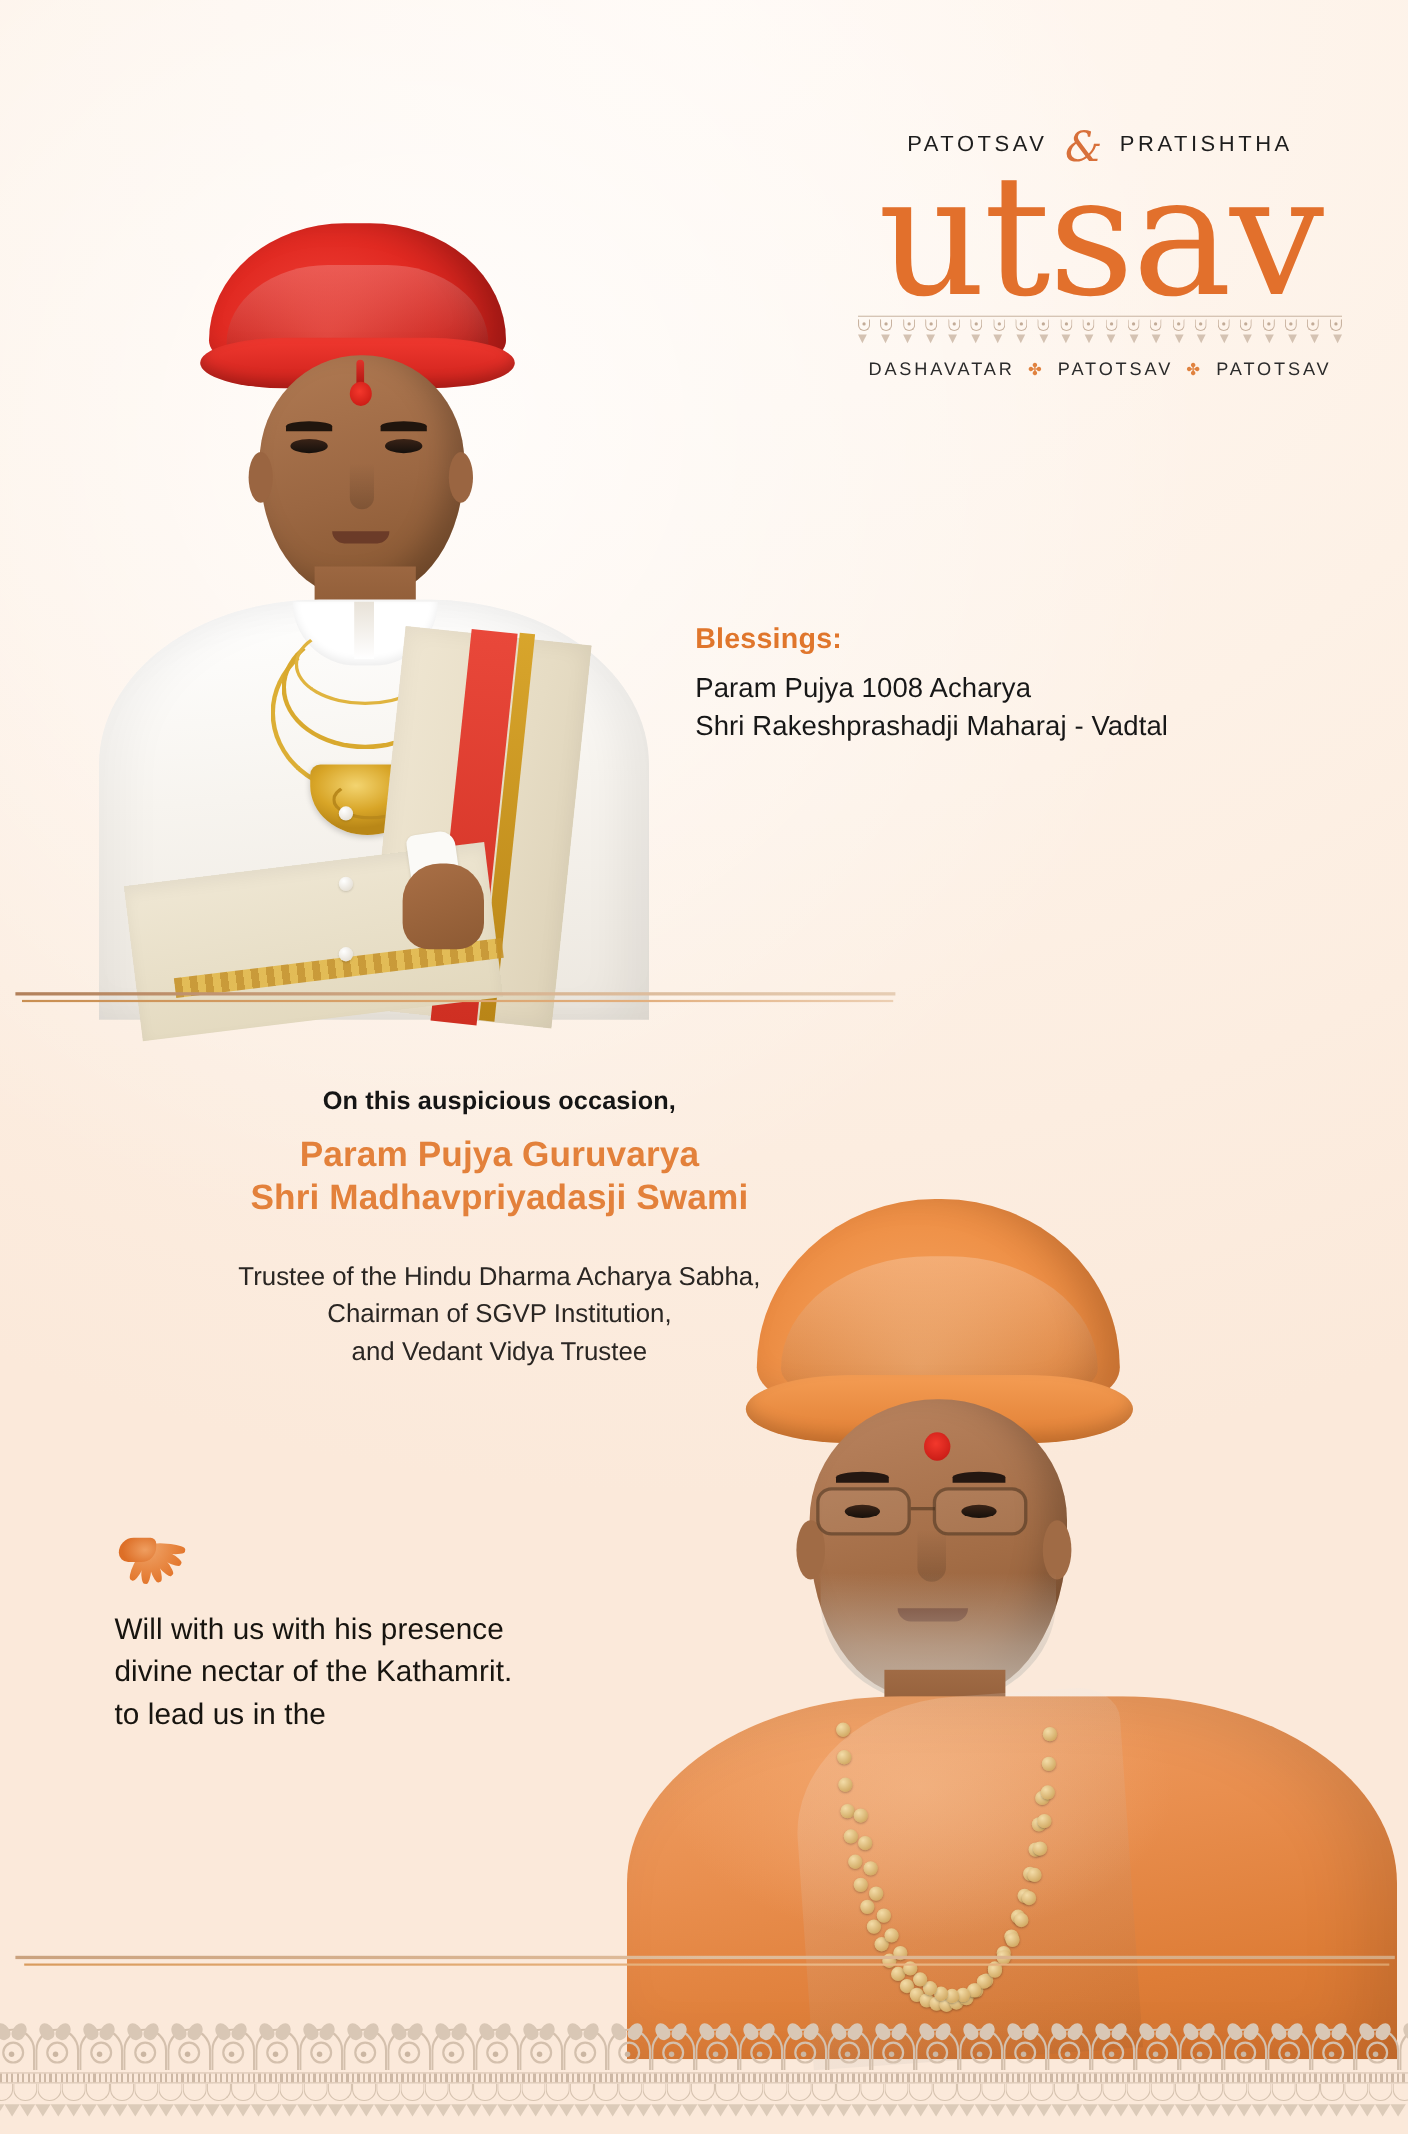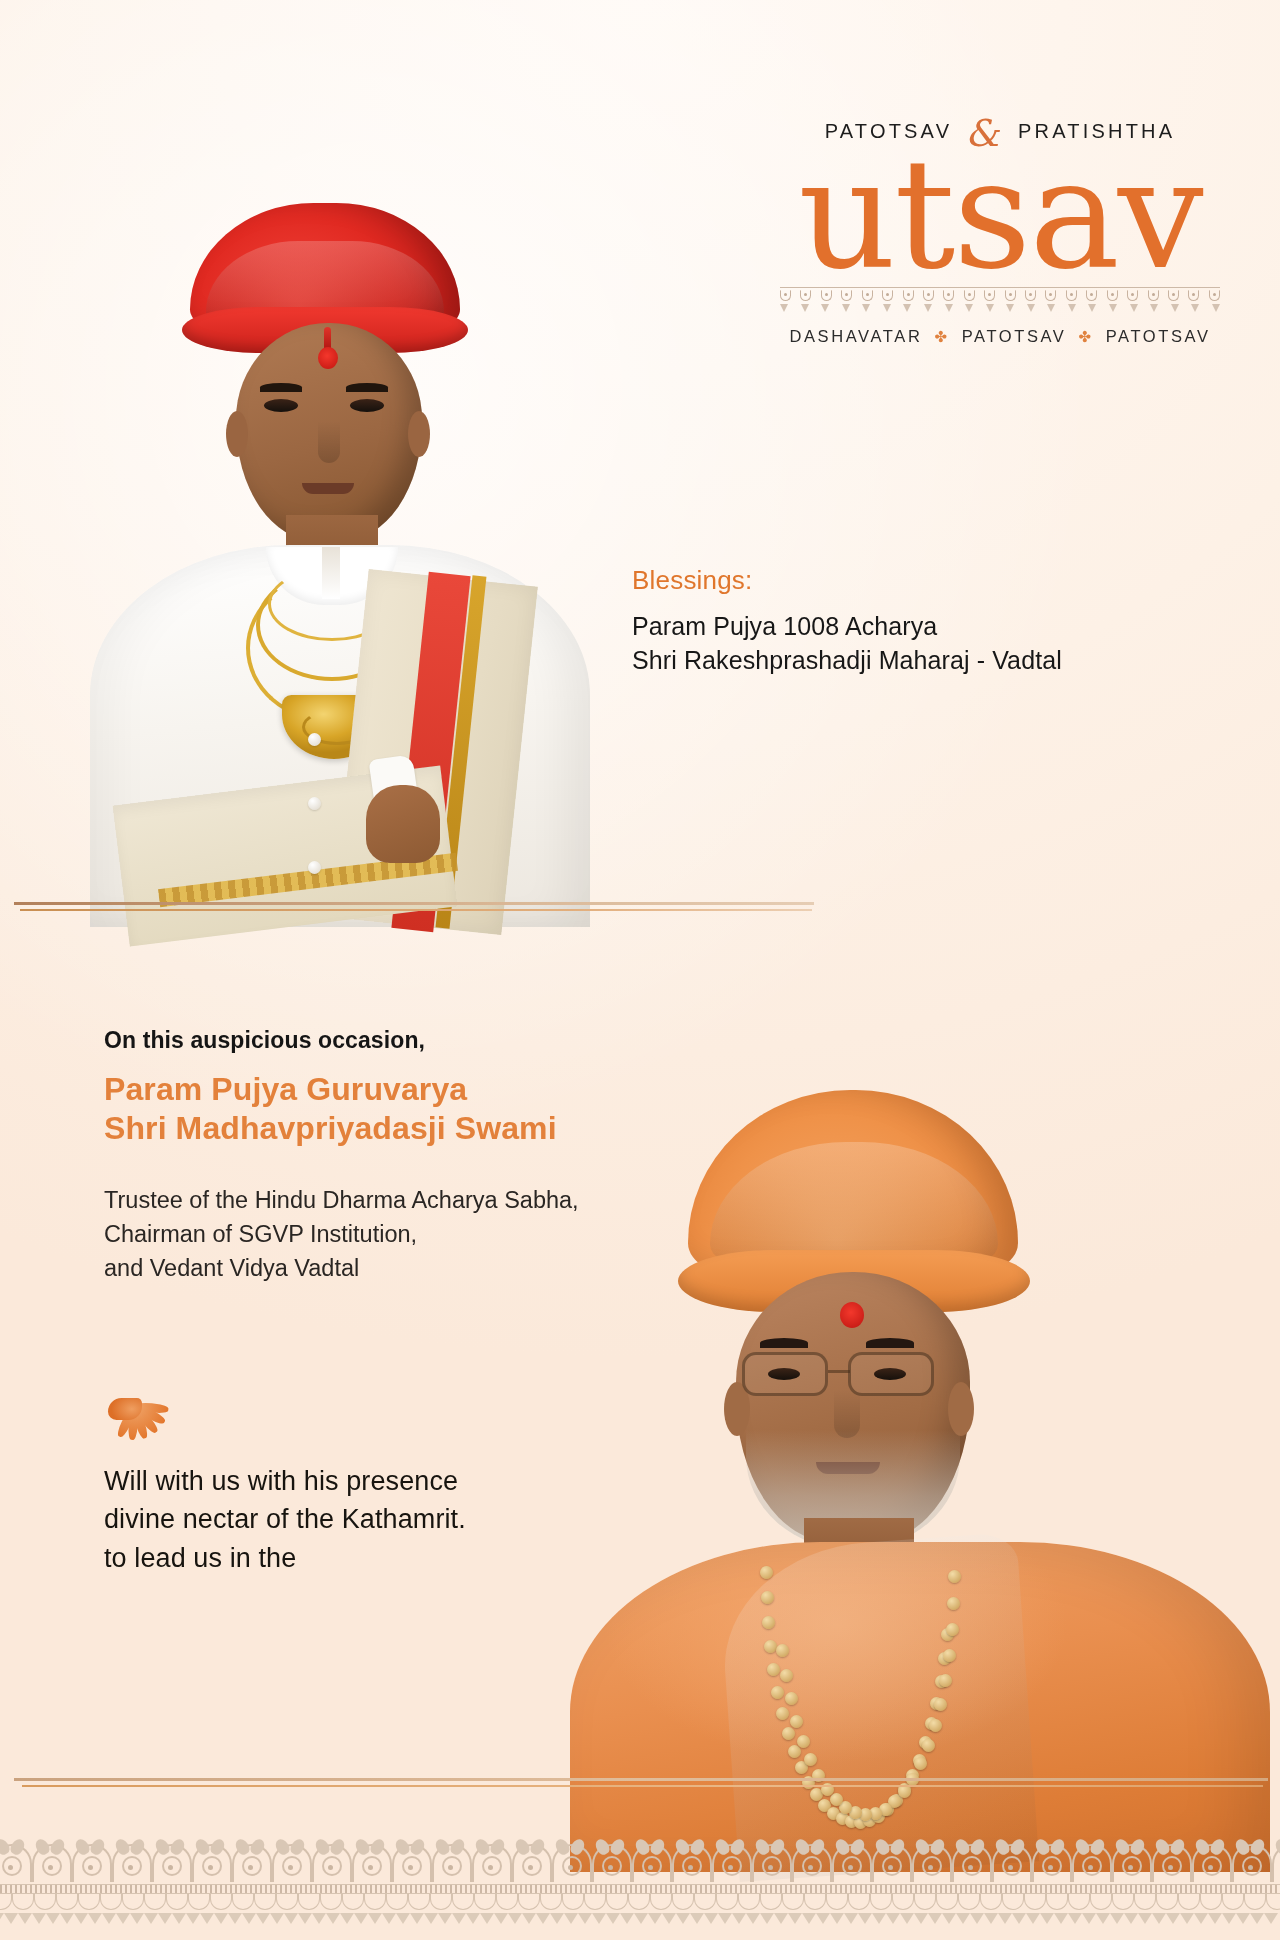--- a/index.html
+++ b/index.html
@@ -224,30 +224,30 @@
   .rule-bottom .r1{position:absolute;left:0;top:0;height:2.5px;width:100%;
     background:linear-gradient(90deg,#caa27e,#e0bd9b 50%,#d5a87f);}
   .rule-bottom .r2{position:absolute;left:8px;top:7px;height:2px;width:99%;
     background:linear-gradient(90deg,#d99b5d,#eab887 60%,#dda16a);}
 
   
   .blessings{
     position:absolute; left:632px; top:565px; width:580px;
   }
   .blessings .lbl{
-    font-size:26px; font-weight:400; color:#e0762c; letter-spacing:.2px;
+    font-size:26px; font-weight:700; color:#e0762c; letter-spacing:.2px;
     margin-bottom:14px;
   }
   .blessings .ln{
     font-size:25px; color:#171717; line-height:1.34; letter-spacing:.1px;
   }
 
   
   .lower{
-    position:absolute; left:104px; top:1027px; width:700px;
+    position:absolute; left:104px; top:987px; width:700px;text-align:center;
   }
   .lower .occasion{
     font-size:23px; font-weight:700; color:#151515; letter-spacing:.1px;
   }
   .lower .guru{
     margin-top:16px; font-size:32px; font-weight:700; color:#e3813b;
     line-height:1.22; letter-spacing:.1px;
   }
   .lower .roles{
     margin-top:36px; font-size:23.5px; color:#2a2623; line-height:1.44;
@@ -523,21 +523,21 @@
 
   <div class="lower">
     <div class="occasion">On this auspicious occasion,</div>
     <div class="guru">
       <div>Param Pujya Guruvarya</div>
       <div>Shri Madhavpriyadasji Swami</div>
     </div>
     <div class="roles">
       <div>Trustee of the Hindu Dharma Acharya Sabha,</div>
       <div>Chairman of SGVP Institution,</div>
-      <div>and Vedant Vidya Vadtal</div>
+      <div>and Vedant Vidya Trustee</div>
     </div>
   </div>
 
   <div class="fan">
     <i></i>
       <i></i>
       <i></i>
       <i></i>
       <i></i>
       <i></i>

